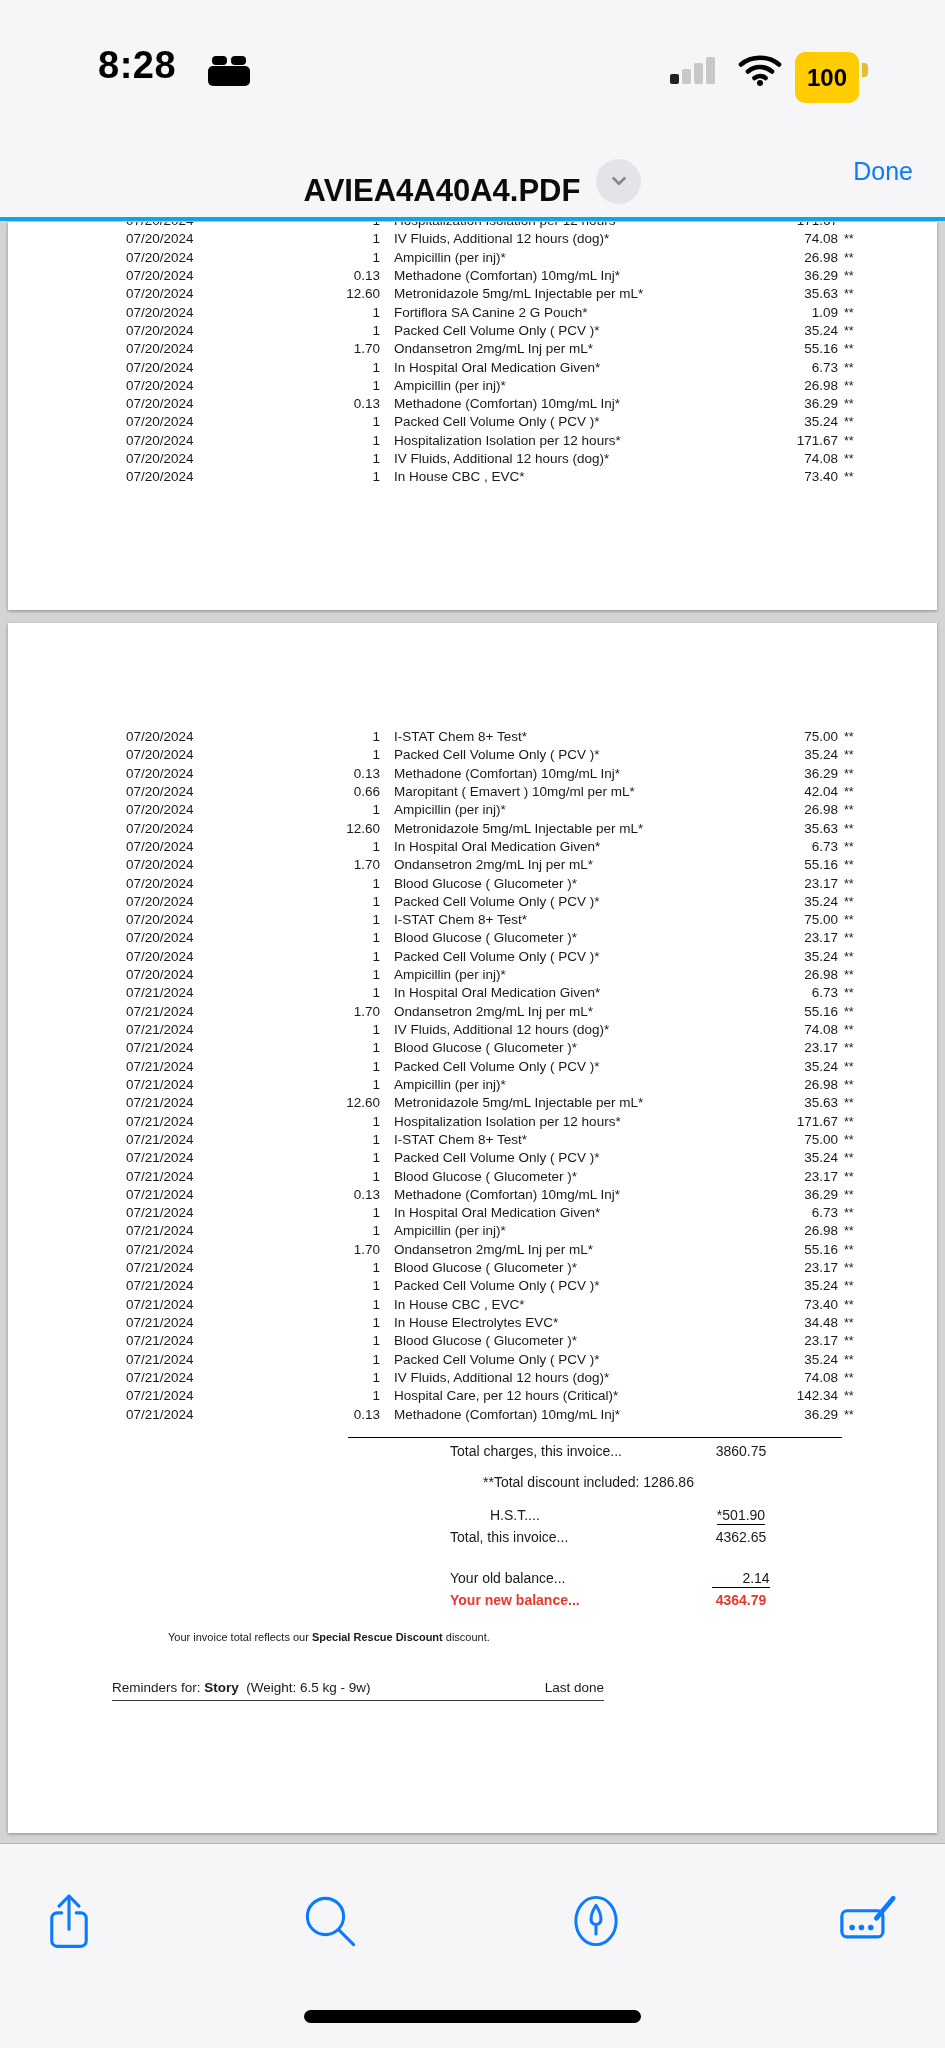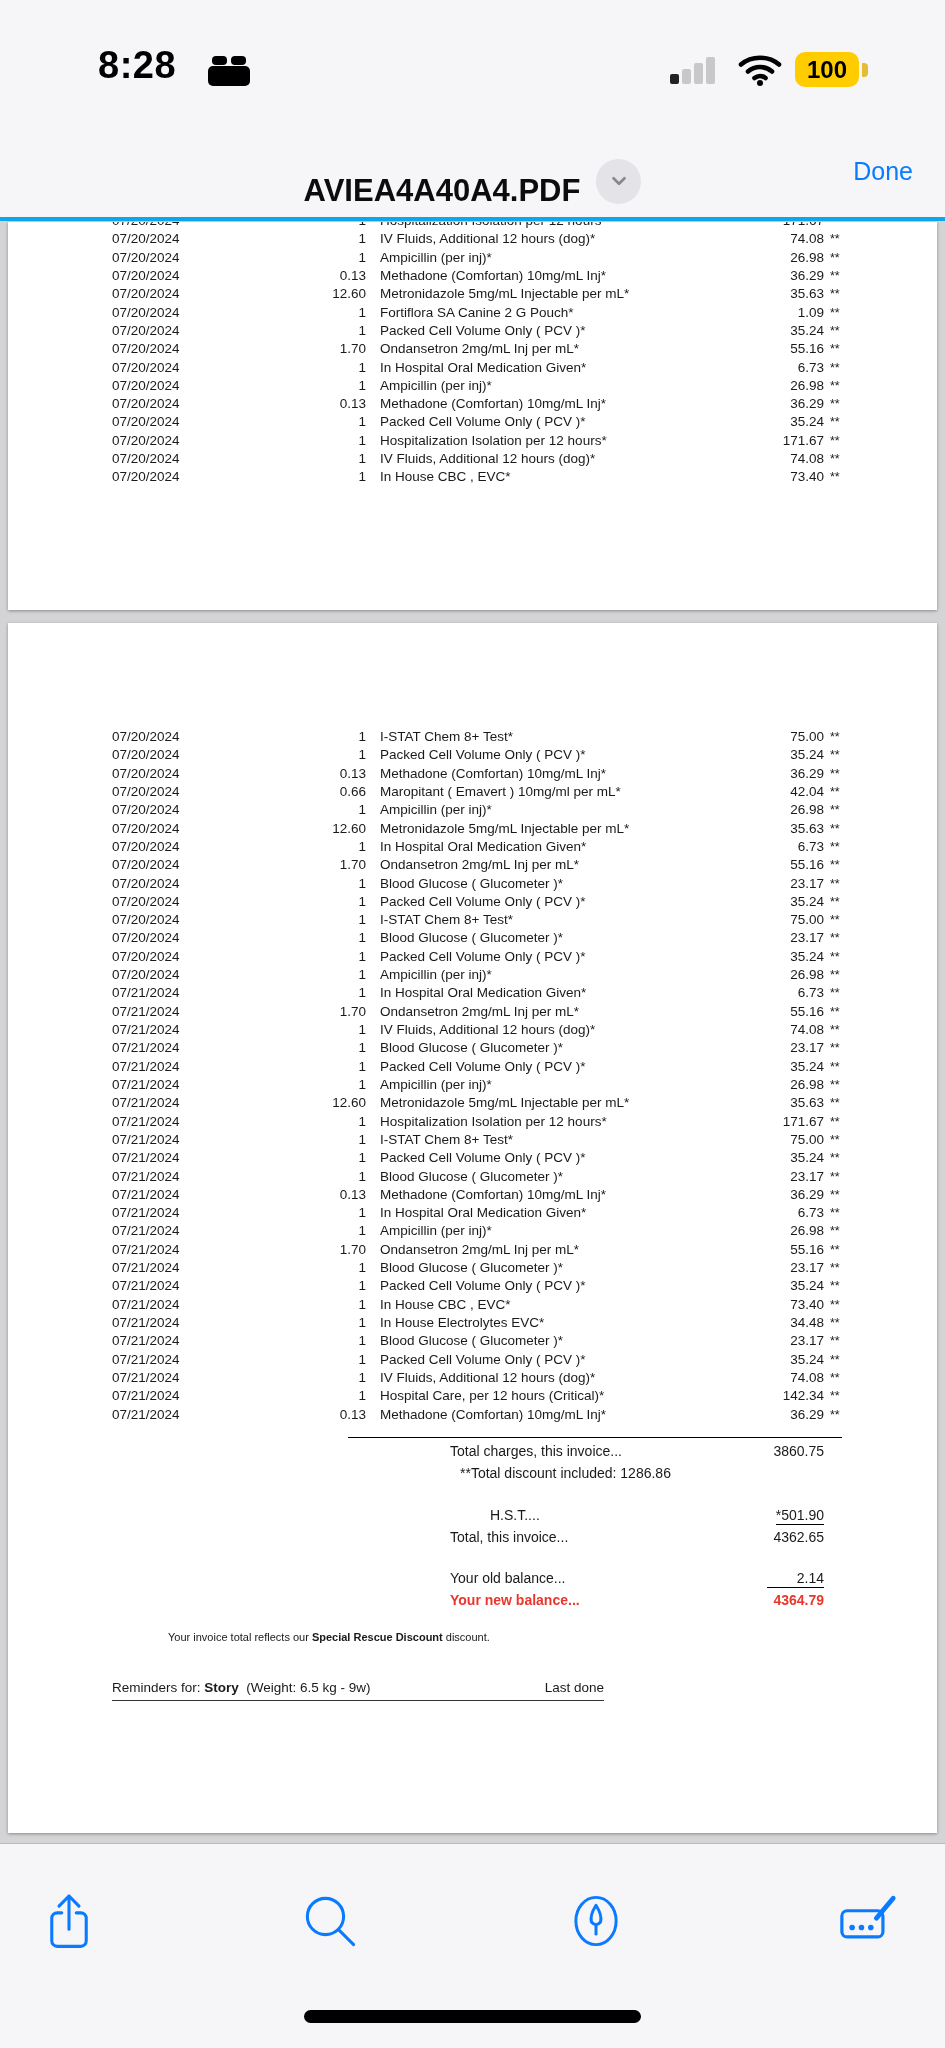--- a/index.html
+++ b/index.html
@@ -11,52 +11,52 @@
     font-family:"Liberation Sans", sans-serif;
     -webkit-font-smoothing:antialiased;
   }
   
   .chrome-top { position:absolute; top:0; left:0; width:945px; height:221px;
     background:#f6f6f8; border-bottom:4px solid #0ea5e9; z-index:5; }
   .time { position:absolute; left:98px; top:44px; font-size:38px; font-weight:700; color:#000; letter-spacing:.5px; }
   .bed-icon { position:absolute; left:208px; top:56px; }
   .cell-icon { position:absolute; left:670px; top:57px; }
   .wifi-icon { position:absolute; left:738px; top:54px; }
-  .battery { position:absolute; left:795px; top:52px; width:64px; height:35px;
+  .battery { position:absolute; left:795px; top:52px; width:64px; height:51px;
     background:var(--batt); border-radius:10px; display:flex; align-items:center; justify-content:center; }
   .battery-text { font-size:24px; font-weight:700; color:#000; }
   .battery-nub { position:absolute; left:862px; top:63px; width:6px; height:14px;
     background:#e4bd34; border-radius:0 4px 4px 0; }
   .title-wrap { position:absolute; top:153px; left:0; width:945px;
     display:flex; align-items:center; justify-content:center; gap:16px; }
   .doc-title { font-size:31px; font-weight:700; color:#0c0c0d;margin-top:20px; }
   .chev-btn { width:45px; height:45px; border-radius:50%; background:#e3e3e8;
     display:flex; align-items:center; justify-content:center; }
   .done-btn { position:absolute; top:157px; right:32px; font-size:25px; color:var(--accent); background:none; border:none; font-family:inherit; }
   
   .pdf { position:absolute; top:222px; left:0; width:945px; height:1621px; background:#d4d4d6; }
   .page { position:absolute; left:8px; width:929px; background:#fff;
     box-shadow:0 1px 3px rgba(0,0,0,.35); overflow:hidden; }
   .page1 { top:0; height:388px; }
   .page2 { top:401px; height:1210px; }
   .rows { position:absolute; left:0; right:0; }
   .rows1 { top:-10px; } .rows2 { top:105px; }
-  .row { position:relative; height:18.32px; line-height:18.32px; font-size:13.5px; color:var(--ink); }
+  .row { position:relative; height:18.32px; line-height:18.32px; font-size:13.5px; color:var(--ink);margin-left:14px; }
   .c-date  { position:absolute; left:104px; }
   .c-qty   { position:absolute; left:180px; width:178px; text-align:right; }
   .c-desc  { position:absolute; left:372px; white-space:nowrap; }
   .c-amt   { position:absolute; left:650px; width:166px; text-align:right; }
   .c-stars { position:absolute; left:822px; font-size:12.5px; }
   
   .rule { position:absolute; left:340px; top:814px; width:494px; border-top:1.5px solid #000; }
   .tline { position:absolute; left:0; right:0; height:20px; font-size:14px; color:var(--ink); line-height:20px; }
   .tlabel { position:absolute; left:442px; }
   .tlabel-in { position:absolute; left:452px;margin-left:30px; }
-  .tvalue { position:absolute; left:650px; width:166px; text-align:right; }
-  .tdiscount { position:absolute; left:452px; }
+  .tvalue { position:absolute; left:650px; width:166px; text-align:center; }
+  .tdiscount { position:absolute; left:475px;margin-top:9px; }
   .u { border-bottom:1.5px solid #000; padding-bottom:1px; }
   .u-wide { padding-left:30px; }
   .red, .red * { color:var(--red);font-weight:bold; }
   .note { position:absolute; left:160px; top:1008px; font-size:11px; color:var(--ink); }
   .reminders { position:absolute; left:104px; top:1057px; width:492px;
     display:flex; justify-content:space-between; font-size:13.5px; color:var(--ink);
     border-bottom:1.5px solid #333; padding-bottom:5px;text-align:right; }
   b { font-weight:700; }
   
   .toolbar { position:absolute; top:1843px; left:0; width:945px; height:205px;

